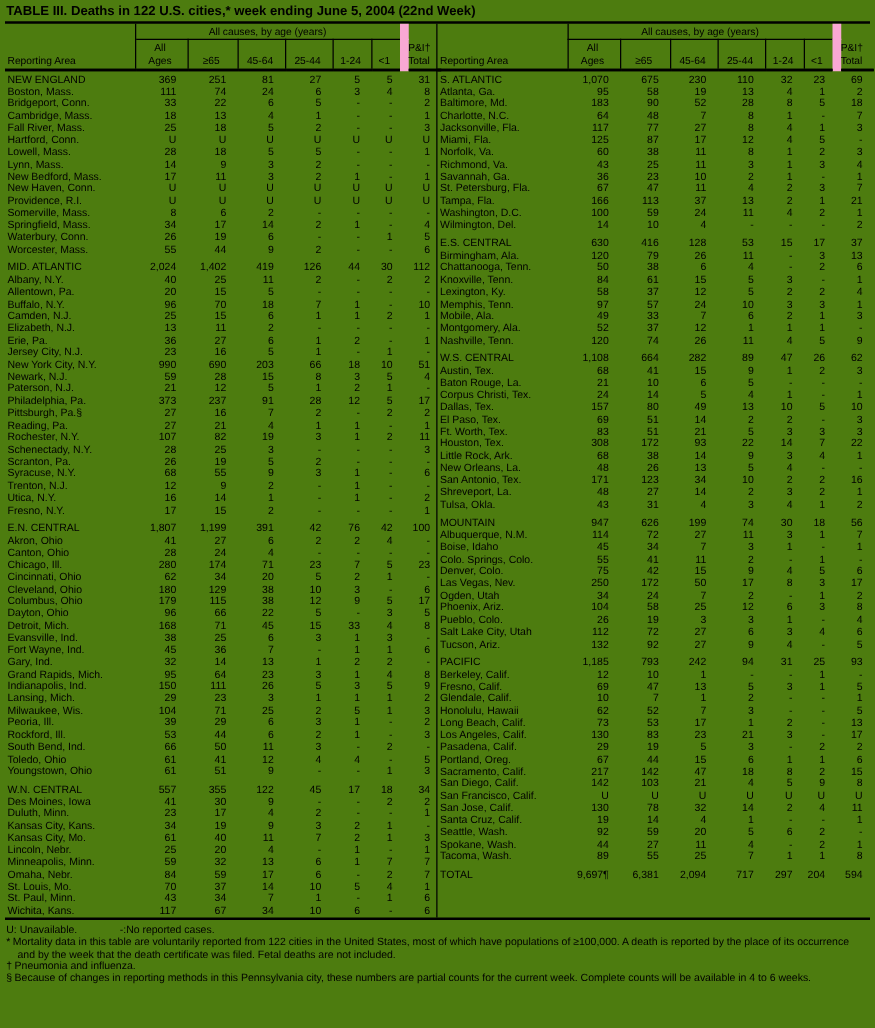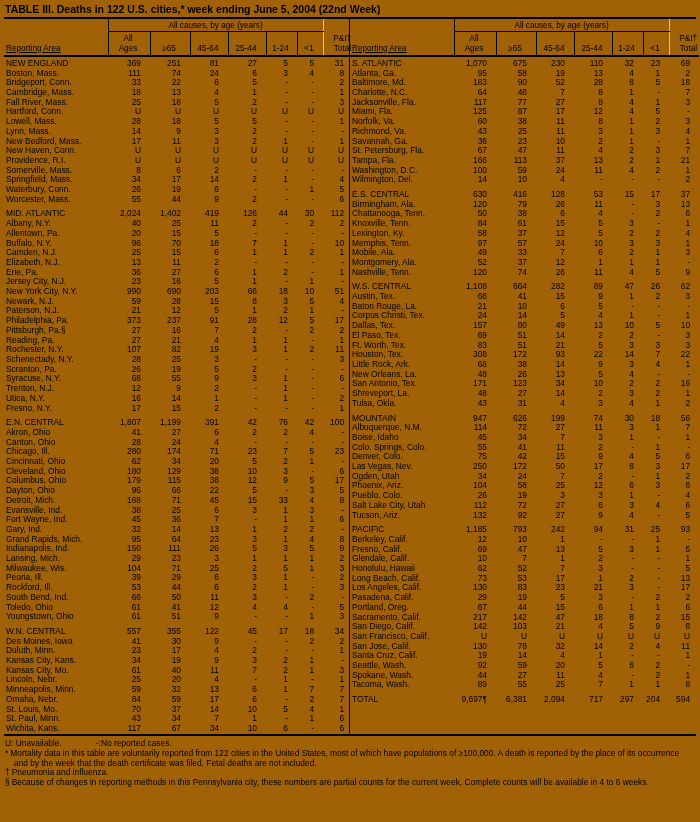--- a/index.html
+++ b/index.html
@@ -1,30 +1,30 @@
 <!DOCTYPE html>
 <html><head>
 <meta charset="utf-8">
 <style>
   * { box-sizing: border-box; }
   html, body { margin: 0; padding: 0; background: #fff; }
   .page {
     width: 700px; height: 822px;
     font-family: "Liberation Sans", "DejaVu Sans", sans-serif;
-    color: #000; padding: 2px 4px 0 4px; overflow: hidden; background: #a16207;
+    color: #000; padding: 2px 4px 0 4px; overflow: hidden; background: #4d7c0f;
   }
   .title { font-size: 10.5px; font-weight: 700; padding: 1px 0 2px 1px; white-space: nowrap; }
   .table-wrap { display: flex; align-items: stretch; border-top: 2px solid #000; border-bottom: 2px solid #000; }
   .half { width: 50%; }
   .half-left { border-right: 1px solid #000; }
   table { width: 100%; border-collapse: collapse; table-layout: fixed; }
   th { font-weight: 400; font-size: 8.2px; line-height: 9.3px; padding: 0; white-space: pre-line; }
-  th.ra { text-align: left; vertical-align: bottom; padding: 0 0 2px 2px; border-right: 1px solid #000; border-bottom: 2px solid #000; text-decoration: underline; }
+  th.ra { text-align: left; vertical-align: bottom; padding: 0 0 2px 2px; border-right: 1px solid #000; border-bottom: 2px solid #000; }
   th.group { text-align: center; border-bottom: 1px solid #000; padding: 2px 0 1px 0; margin-top: 44px; }
-  th.pi { vertical-align: bottom; text-align: right; border-left: 1px solid #f9a8d4; border-bottom: 2px solid #000; padding: 0 2px 2px 0; }
+  th.pi { vertical-align: bottom; text-align: left; border-left: 7px solid #f9a8d4; border-bottom: 2px solid #000; padding: 0 2px 2px 0; }
   th.agecol { text-align: center; vertical-align: bottom; padding: 2px 2px 2px 0; border-bottom: 2px solid #000; }
   th.agecol + th.agecol { border-left: 1px solid #000; }
   tbody td { font-size: 8.4px; line-height: 9.7px; padding: 0; white-space: nowrap; overflow: hidden; }
   td.area { text-align: left; padding-left: 2px; }
   td.num { text-align: right; padding-right: 9px; }
   tr.sec-gap td { padding-top: 5px; }
   tbody tr:first-child td { padding-top: 2px; }
   .footnotes { padding: 3px 1px 0 1px; font-size: 8.4px; line-height: 9.9px; }
   .fn-gap { display: inline-block; width: 34px; }
   .fn { padding-left: 9px; text-indent: -9px; }

